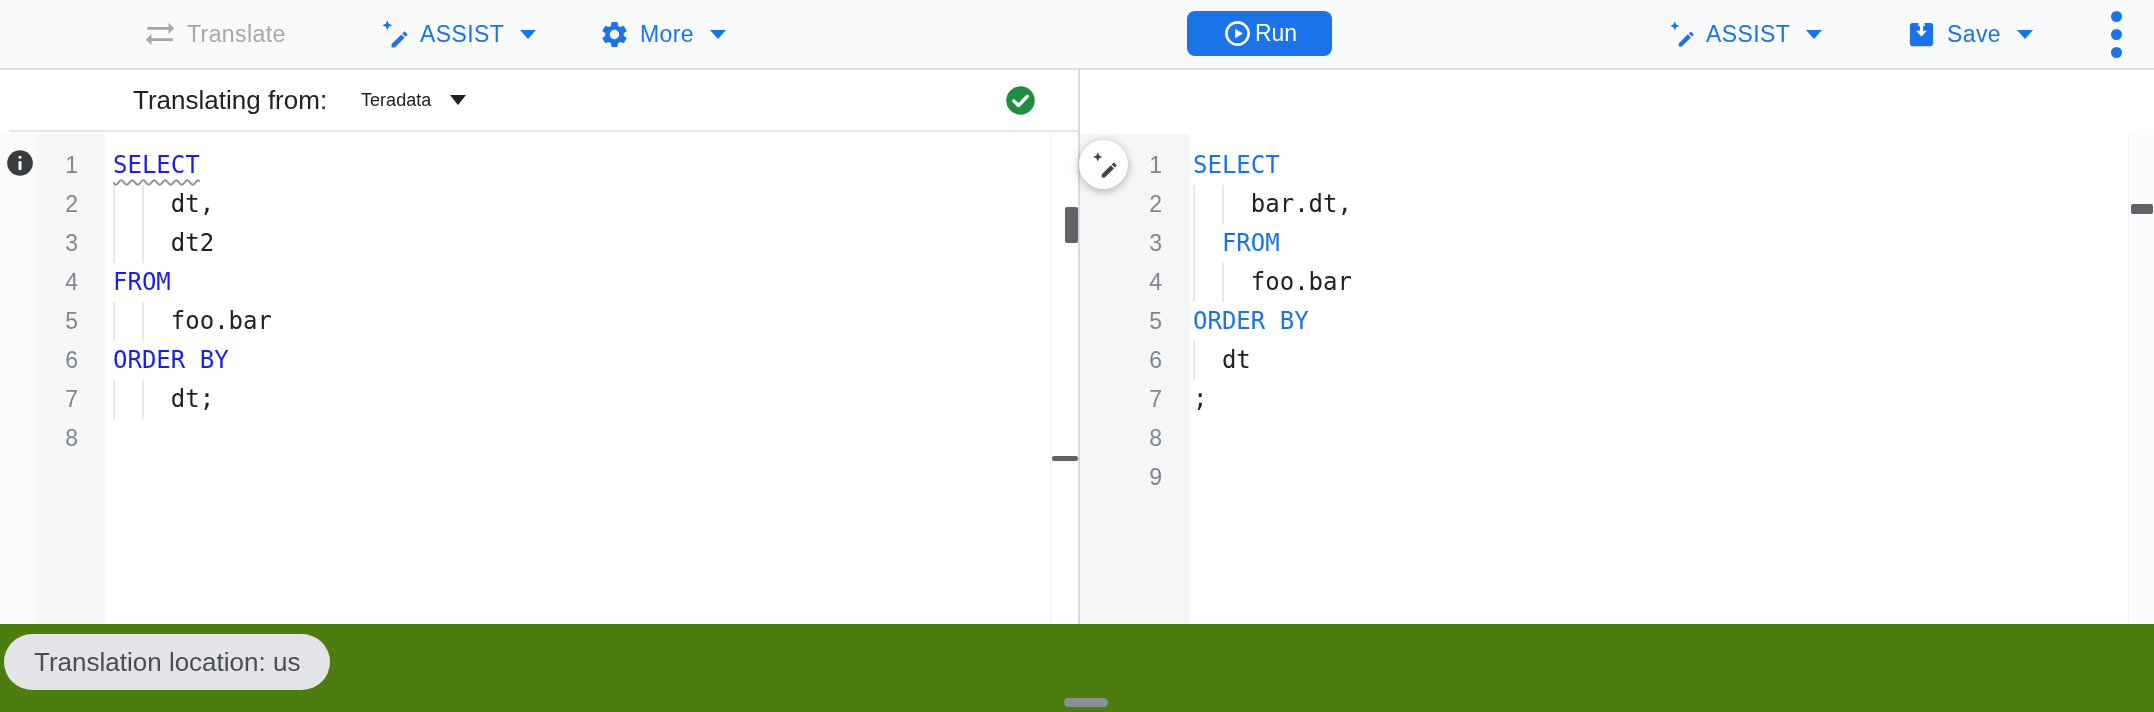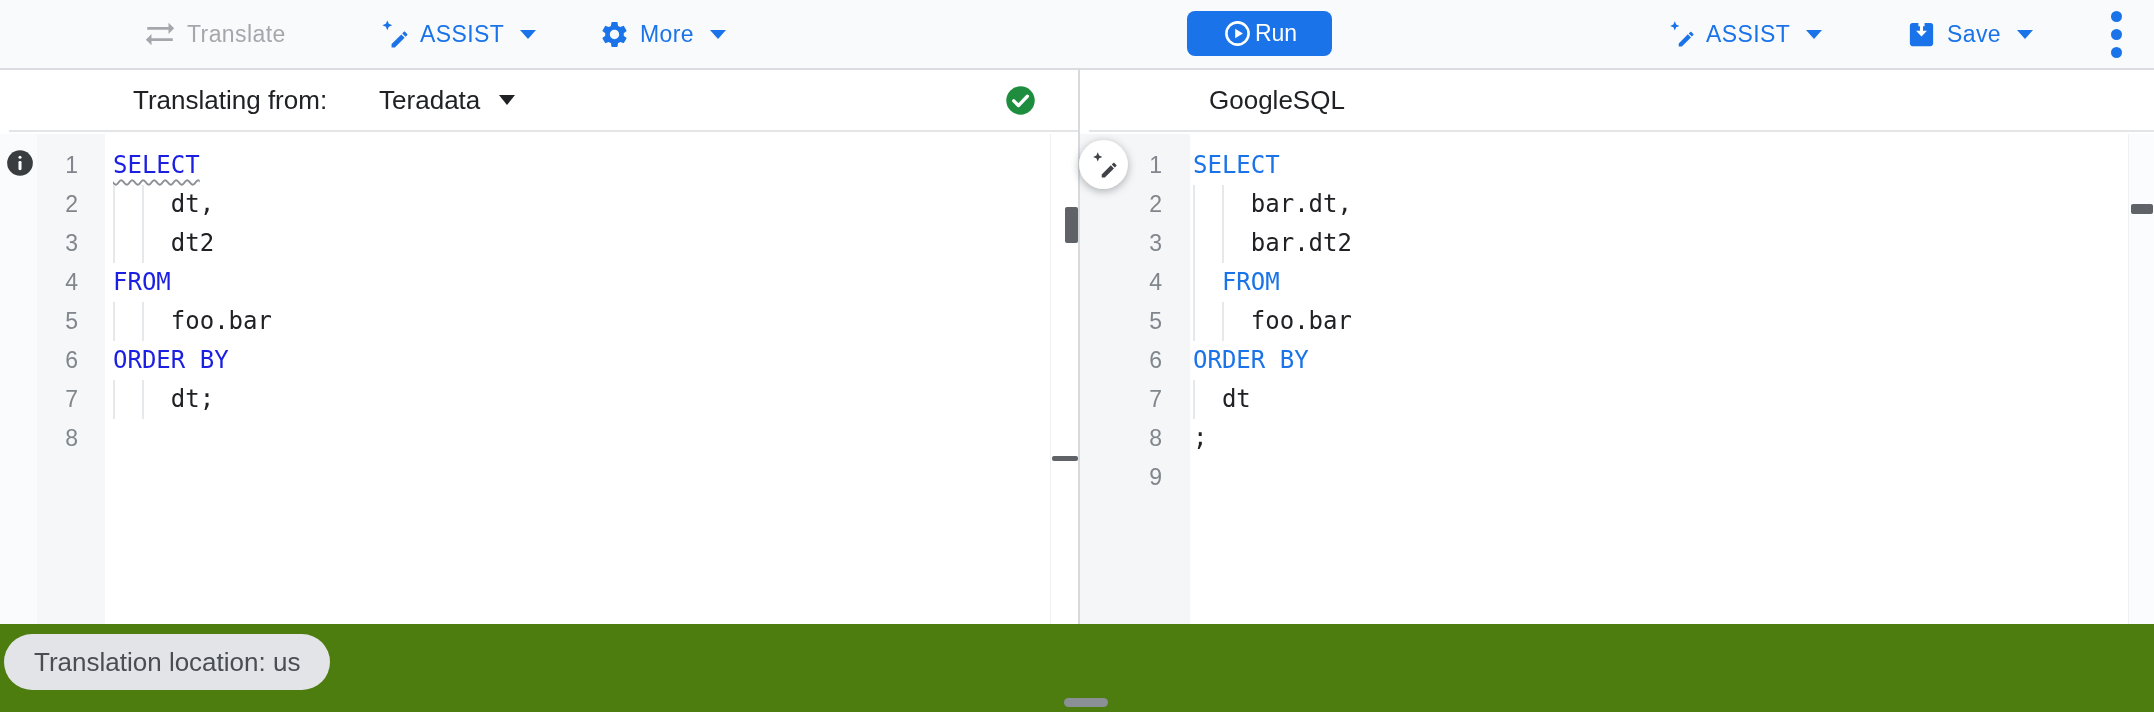--- a/index.html
+++ b/index.html
@@ -30,23 +30,23 @@
   
   .pane { position:absolute; top:70px; height:554px; background:#fff;padding-left:9px; }
   .pane-left  { left:0; width:1078px; }
   .pane-right { left:1080px; width:1074px; }
   .divider { position:absolute; left:1078px; top:70px; width:2px; height:554px;
     background:#d8dbde; z-index:3; }
   .pane-header { position:relative; height:62px; border-bottom:2px solid #e3e5e7;
     display:flex; align-items:center; z-index:2; font-size:26px; color:#202124; }
   .ph-label { margin-left:124px; }
   .ph-label-right { margin-left:120px; }
-  .dialect-btn { margin-left:52px; display:flex; align-items:center; background:none;
+  .dialect-btn { margin-left:34px; display:flex; align-items:center; background:none;
     border:none; cursor:pointer; font-family:"Liberation Sans",sans-serif;
-    font-size:26px; color:#202124; }
+    font-size:18px; color:#202124; }
   .dialect-btn .caret { border-top-color:#202124; margin-left:19px;
     border-left-width:8px; border-right-width:8px; border-top-width:10px; }
   .check-wrap { position:absolute; left:996px; top:15px; width:31px; height:31px; }
 
   
   .editor { position:absolute; left:0; top:64px; right:0; bottom:0; display:flex; }
   .ed-margin { width:37px; background:#fafbfc; position:relative; }
   .ed-nums { background:#f5f7f9; padding-top:12px; }
   .pane-left  .ed-nums { width:68px;  }
   .pane-right .ed-nums { width:110px; background:#f4f6f8; }
@@ -205,39 +205,35 @@
       <div class="scroll-strip">
         <div class="sb-thumb thumb-l"></div>
         <div class="sb-thumb marker-l"></div>
       </div>
     </div>
   </div>
 
   <div class="divider"></div>
 
   <div class="pane pane-right">
-    <div class="pane-header">
-      <span class="ph-label ph-label-right">GoogleSQL</span>
-    </div>
     <div class="editor" id="ed-right">
       <div class="ed-nums">
           <div class="num">1</div>
           <div class="num">2</div>
           <div class="num">3</div>
           <div class="num">4</div>
           <div class="num">5</div>
           <div class="num">6</div>
           <div class="num">7</div>
           <div class="num">8</div>
           <div class="num">9</div>
         </div>
       <div class="ed-code">
           <div class="cl"><span class="tok-kw-right">SELECT</span></div>
           <div class="cl"><span class="guide" style="left: calc(var(--pad) + 0ch);"></span><span class="guide" style="left: calc(var(--pad) + 2ch);"></span><span class="tok-plain">    bar.dt,</span></div>
-          <div class="cl"><span class="guide" style="left: calc(var(--pad) + 0ch);"></span><span class="guide" style="left: calc(var(--pad) + 2ch);"></span><span class="tok-plain">    bar.dt2</span></div>
           <div class="cl"><span class="guide" style="left: calc(var(--pad) + 0ch);"></span><span class="tok-plain">  </span><span class="tok-kw-right">FROM</span></div>
           <div class="cl"><span class="guide" style="left: calc(var(--pad) + 0ch);"></span><span class="guide" style="left: calc(var(--pad) + 2ch);"></span><span class="tok-plain">    foo.bar</span></div>
           <div class="cl"><span class="tok-kw-right">ORDER BY</span></div>
           <div class="cl"><span class="guide" style="left: calc(var(--pad) + 0ch);"></span><span class="tok-plain">  dt</span></div>
           <div class="cl"><span class="tok-plain">;</span></div>
           <div class="cl"></div>
         </div>
       <div class="scroll-strip">
         <div class="sb-thumb thumb-r"></div>
       </div>

